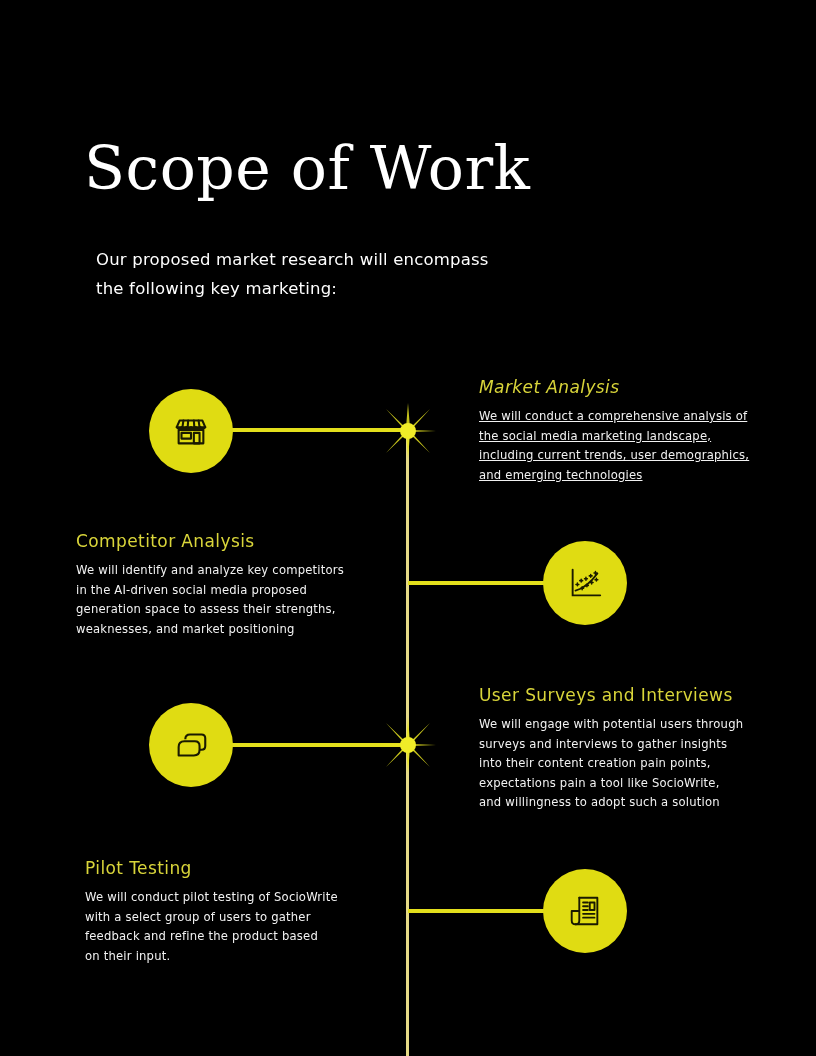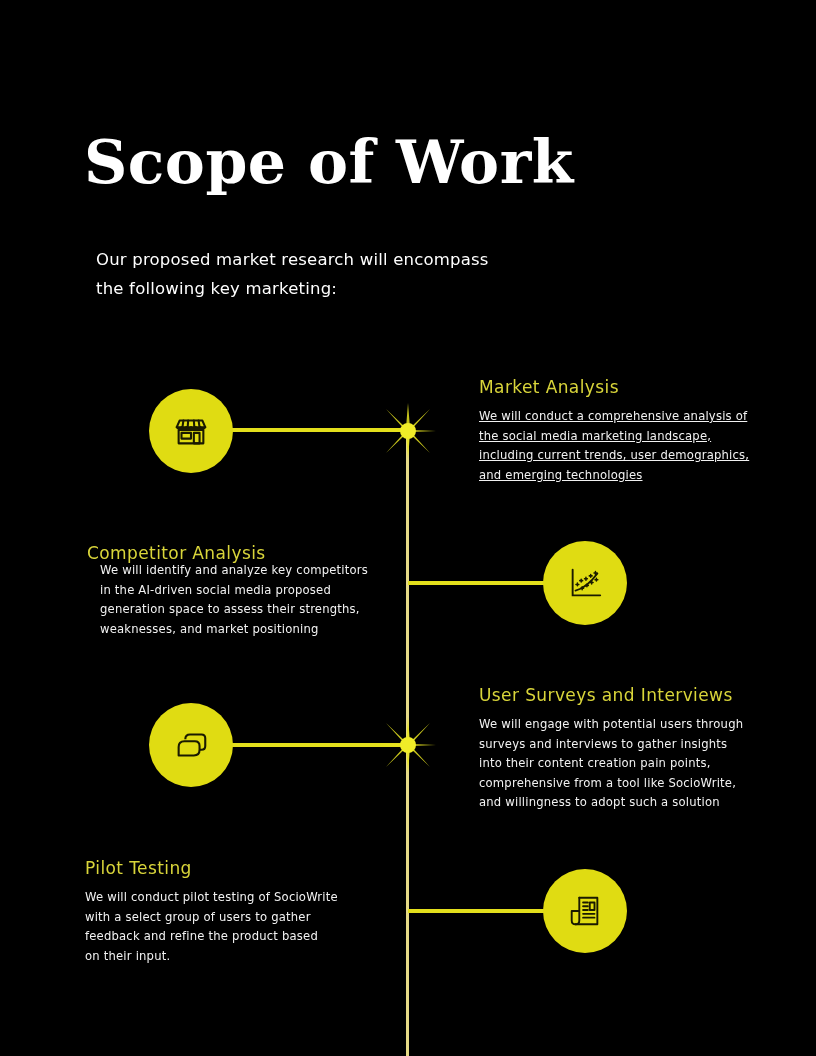--- a/index.html
+++ b/index.html
@@ -11,24 +11,24 @@
       width: 816px;
       height: 1056px;
       position: relative;
       overflow: hidden;
       font-family: "DejaVu Sans", sans-serif;
       color: #ffffff;
     }
     .page-title {
       position: absolute;
       left: 84px;
-      top: 122px;
+      top: 128px;
       margin: 0;
       font-family: "DejaVu Serif", serif;
-      font-weight: bold;
+      font-weight: normal;
       font-size: 60px;
       line-height: 80px;
       letter-spacing: 0.5px;
       color: #ffffff;
     }
     .intro {
       position: absolute;
       left: 84px;
       top: 233px;
       width: 460px;
@@ -117,30 +117,30 @@
 <svg class="star" style="left:378px; top:401px;" viewBox="0 0 60 60">
   <defs>
     <radialGradient id="g1" cx="50%" cy="50%" r="50%">
       <stop offset="0%" stop-color="#f2ee30"></stop>
       <stop offset="100%" stop-color="#f2ee30" stop-opacity="0"></stop>
     </radialGradient>
   </defs>
   <polygon points="30,2 32,27 52,8 33,29 58,30 33,31 52,52 32,33 30,58 28,33 8,52 27,31 2,30 27,29 8,8 28,27" fill="#e8e420" opacity="0.85"></polygon>
   <circle cx="30" cy="30" r="8" fill="#f0ec28"></circle>
 </svg>
-<h2 class="item-title" style="left:479px; top:376px;">Market Analysis</h2>
+<h2 class="item-title" style="left:479px; top:376px;font-style:italic;">Market Analysis</h2>
 <p class="item-text" style="left:479px; top:407px; width:290px;text-decoration:underline;">
   <span>We will conduct a comprehensive analysis of</span><br>
   <span>the social media marketing landscape,</span><br>
   <span>including current trends, user demographics,</span><br>
   <span>and emerging technologies</span>
 </p>
 
-<h2 class="item-title" style="left:87px; top:530px;margin-top:12px;">Competitor Analysis</h2>
-<p class="item-text" style="left:100px; top:561px; width:300px;">
+<h2 class="item-title" style="left:76px; top:530px;">Competitor Analysis</h2>
+<p class="item-text" style="left:76px; top:561px; width:300px;">
   <span>We will identify and analyze key competitors</span><br>
   <span>in the AI-driven social media proposed</span><br>
   <span>generation space to assess their strengths,</span><br>
   <span>weaknesses, and market positioning</span>
 </p>
 <div class="hline" style="left:408px; top:581px; width:140px;"></div>
 <div class="node-circle" style="left:543px; top:541px;">
   <svg viewBox="0 0 40 40" fill="none" stroke="#1a1a00" stroke-width="2" stroke-linecap="round">
     <polyline points="7,6 7,33 36,33"></polyline>
     <path d="M10 28 Q22 25 33 10"></path>
@@ -167,21 +167,21 @@
 </div>
 <svg class="star" style="left:378px; top:715px;" viewBox="0 0 60 60">
   <polygon points="30,2 32,27 52,8 33,29 58,30 33,31 52,52 32,33 30,58 28,33 8,52 27,31 2,30 27,29 8,8 28,27" fill="#e8e420" opacity="0.85"></polygon>
   <circle cx="30" cy="30" r="8" fill="#f0ec28"></circle>
 </svg>
 <h2 class="item-title" style="left:479px; top:684px;">User Surveys and Interviews</h2>
 <p class="item-text" style="left:479px; top:715px; width:300px;">
   <span>We will engage with potential users through</span><br>
   <span>surveys and interviews to gather insights</span><br>
   <span>into their content creation pain points,</span><br>
-  <span>comprehensive from a tool like SocioWrite,</span><br>
+  <span>expectations pain a tool like SocioWrite,</span><br>
   <span>and willingness to adopt such a solution</span>
 </p>
 
 <h2 class="item-title" style="left:85px; top:857px;">Pilot Testing</h2>
 <p class="item-text" style="left:85px; top:888px; width:300px;">
   <span>We will conduct pilot testing of SocioWrite</span><br>
   <span>with a select group of users to gather</span><br>
   <span>feedback and refine the product based</span><br>
   <span>on their input.</span>
 </p>

